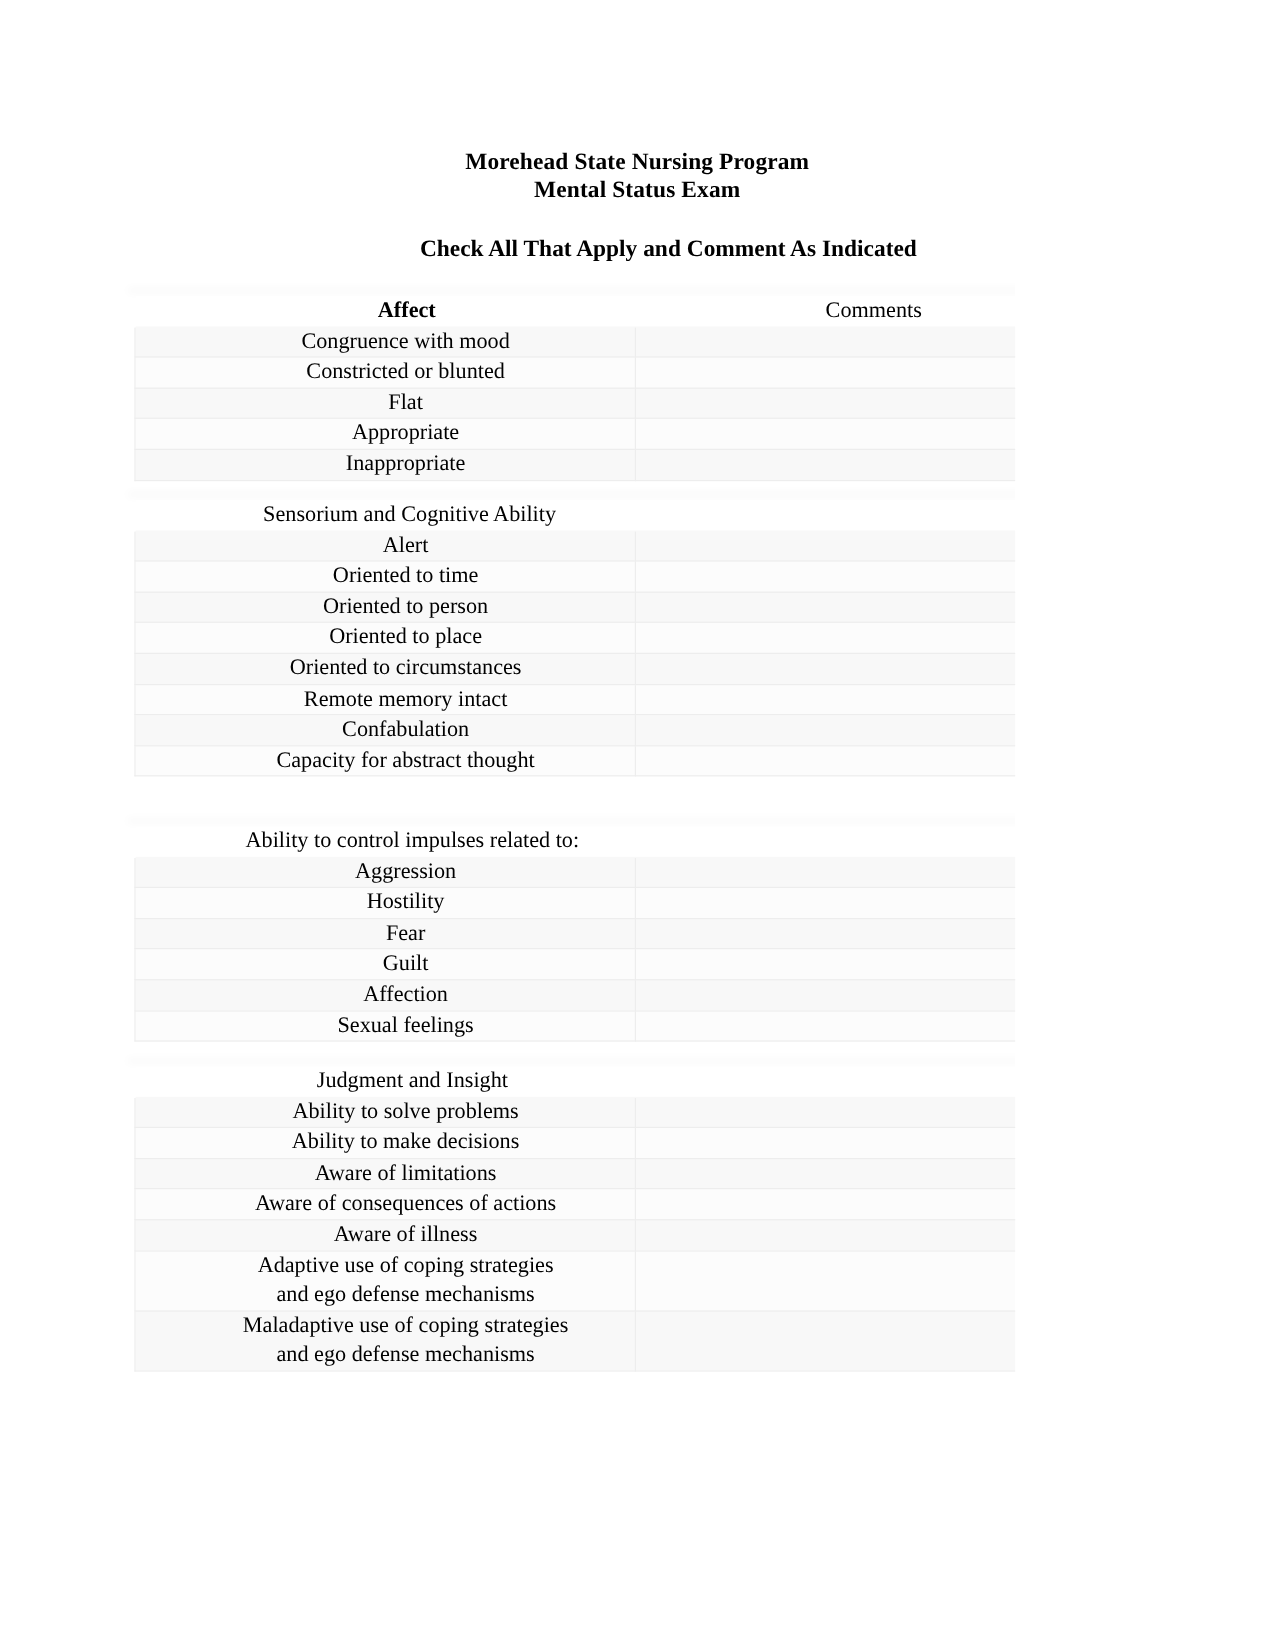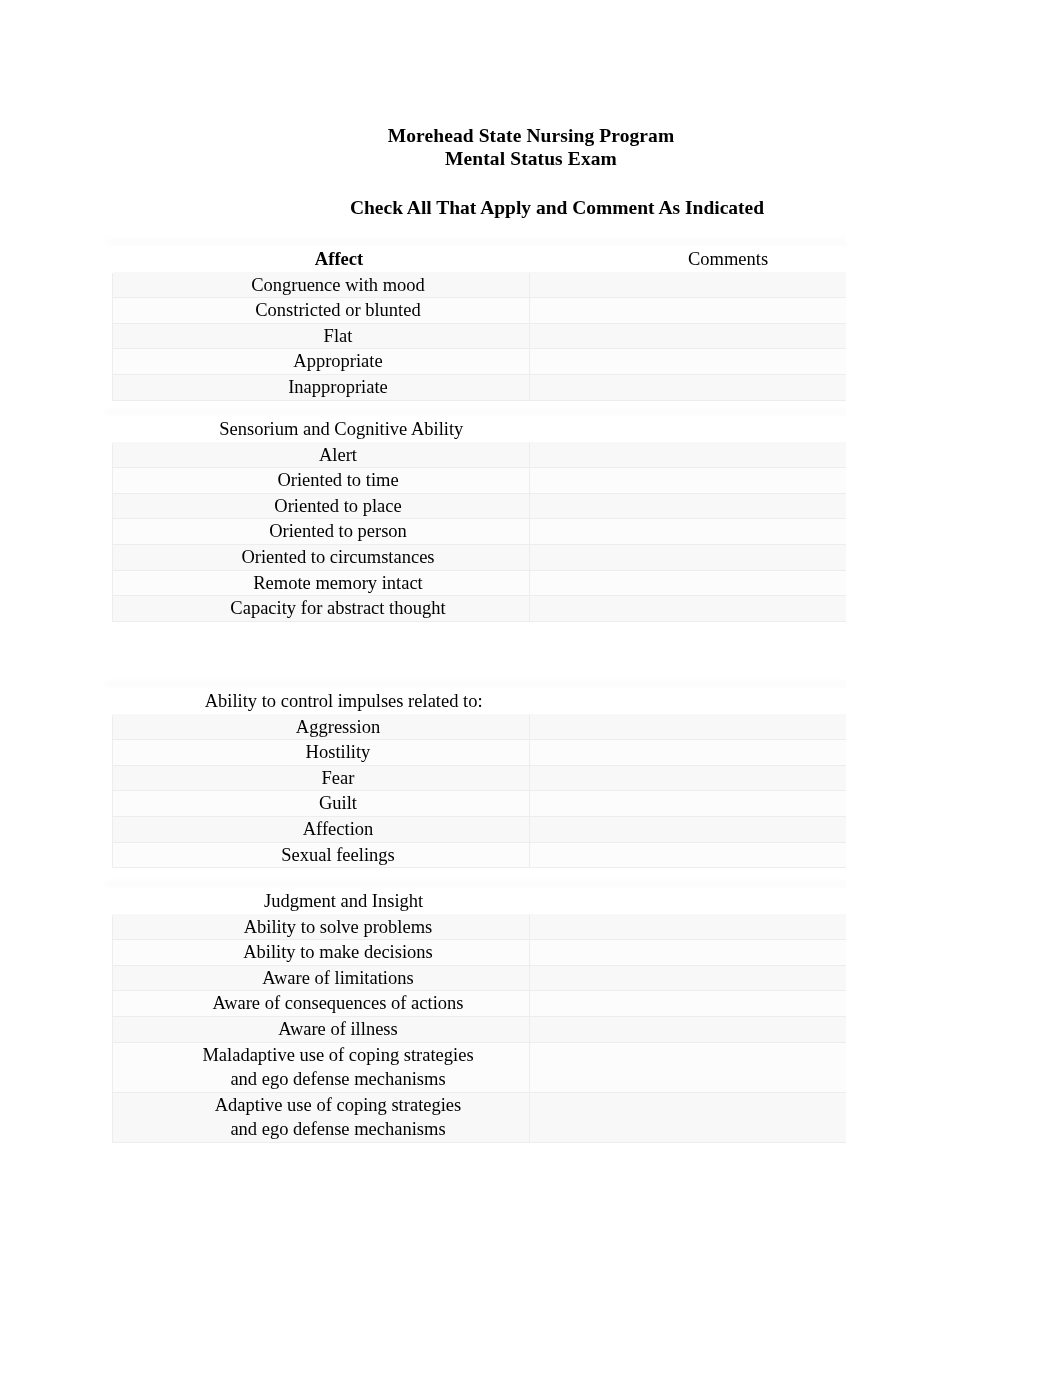--- a/index.html
+++ b/index.html
@@ -213,45 +213,53 @@
           <tr>
             <td class="col-item">
               <div class="cell-text">Oriented to time</div>
             </td>
             <td class="col-comments">
               <div class="cell-blank"></div>
             </td>
           </tr>
           <tr>
             <td class="col-item">
+              <div class="cell-text">Oriented to person</div>
+            </td>
+            <td class="col-comments">
+              <div class="cell-blank"></div>
+            </td>
+          </tr>
+          <tr>
+            <td class="col-item">
               <div class="cell-text">Oriented to place</div>
             </td>
             <td class="col-comments">
               <div class="cell-blank"></div>
             </td>
           </tr>
           <tr>
             <td class="col-item">
-              <div class="cell-text">Oriented to person</div>
-            </td>
-            <td class="col-comments">
-              <div class="cell-blank"></div>
-            </td>
-          </tr>
-          <tr>
-            <td class="col-item">
               <div class="cell-text">Oriented to circumstances</div>
             </td>
             <td class="col-comments">
               <div class="cell-blank"></div>
             </td>
           </tr>
           <tr>
             <td class="col-item">
               <div class="cell-text">Remote memory intact</div>
+            </td>
+            <td class="col-comments">
+              <div class="cell-blank"></div>
+            </td>
+          </tr>
+          <tr>
+            <td class="col-item">
+              <div class="cell-text">Confabulation</div>
             </td>
             <td class="col-comments">
               <div class="cell-blank"></div>
             </td>
           </tr>
           <tr>
             <td class="col-item">
               <div class="cell-text">Capacity for abstract thought</div>
             </td>
             <td class="col-comments">
@@ -367,30 +375,30 @@
           <tr>
             <td class="col-item">
               <div class="cell-text">Aware of illness</div>
             </td>
             <td class="col-comments">
               <div class="cell-blank"></div>
             </td>
           </tr>
           <tr>
             <td class="col-item">
+              <div class="cell-text two-line">Adaptive use of coping strategies
+and ego defense mechanisms</div>
+            </td>
+            <td class="col-comments">
+              <div class="cell-blank two-line"></div>
+            </td>
+          </tr>
+          <tr>
+            <td class="col-item">
               <div class="cell-text two-line">Maladaptive use of coping strategies
-and ego defense mechanisms</div>
-            </td>
-            <td class="col-comments">
-              <div class="cell-blank two-line"></div>
-            </td>
-          </tr>
-          <tr>
-            <td class="col-item">
-              <div class="cell-text two-line">Adaptive use of coping strategies
 and ego defense mechanisms</div>
             </td>
             <td class="col-comments">
               <div class="cell-blank two-line"></div>
             </td>
           </tr>
         </tbody>
       </table>
     </div>
 

